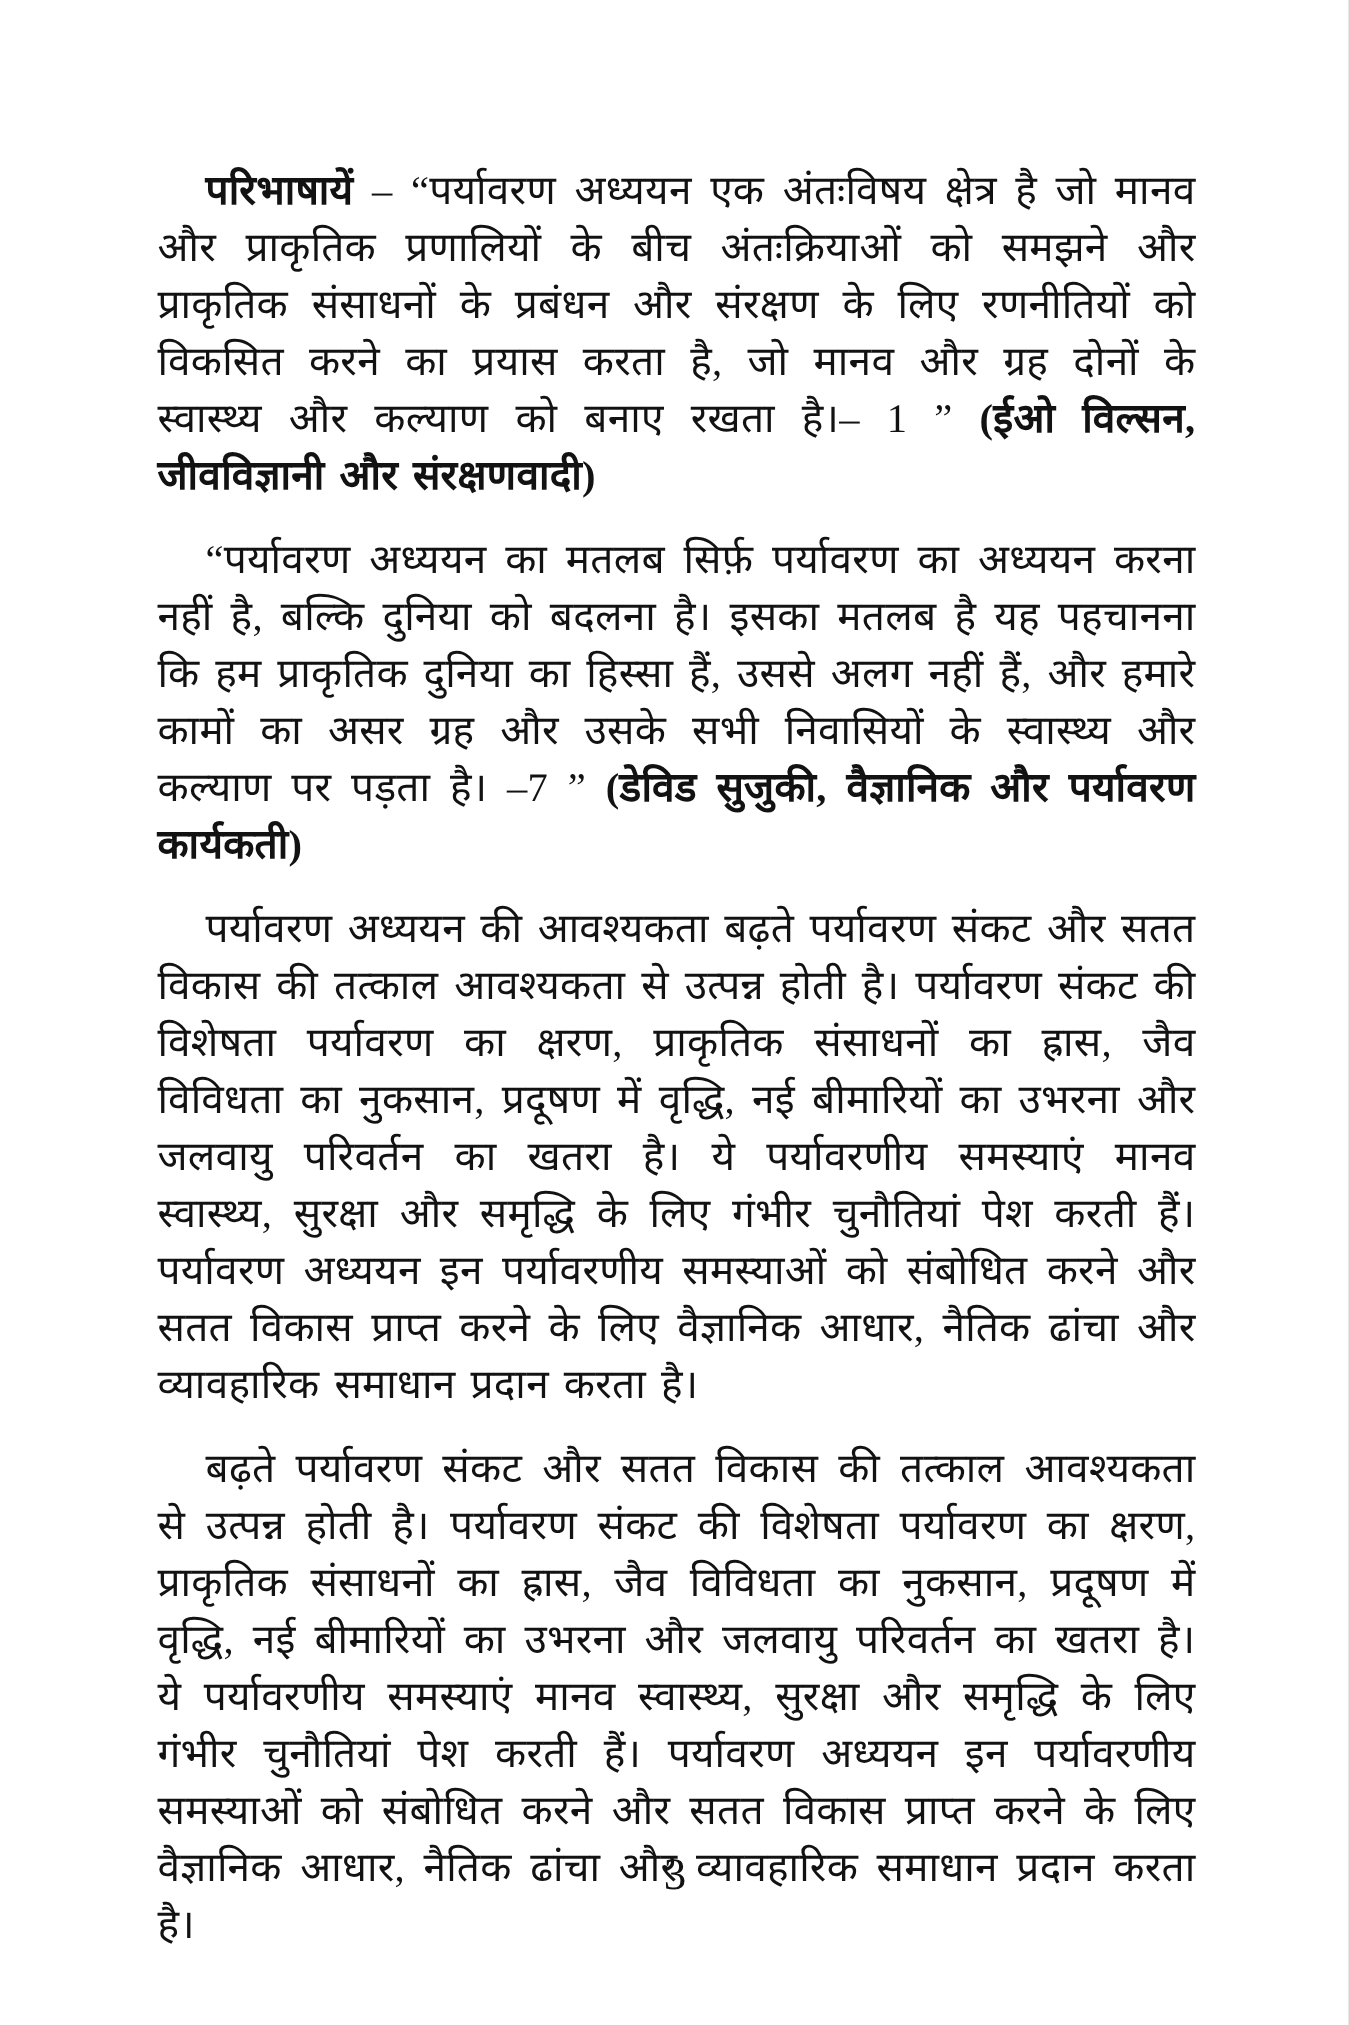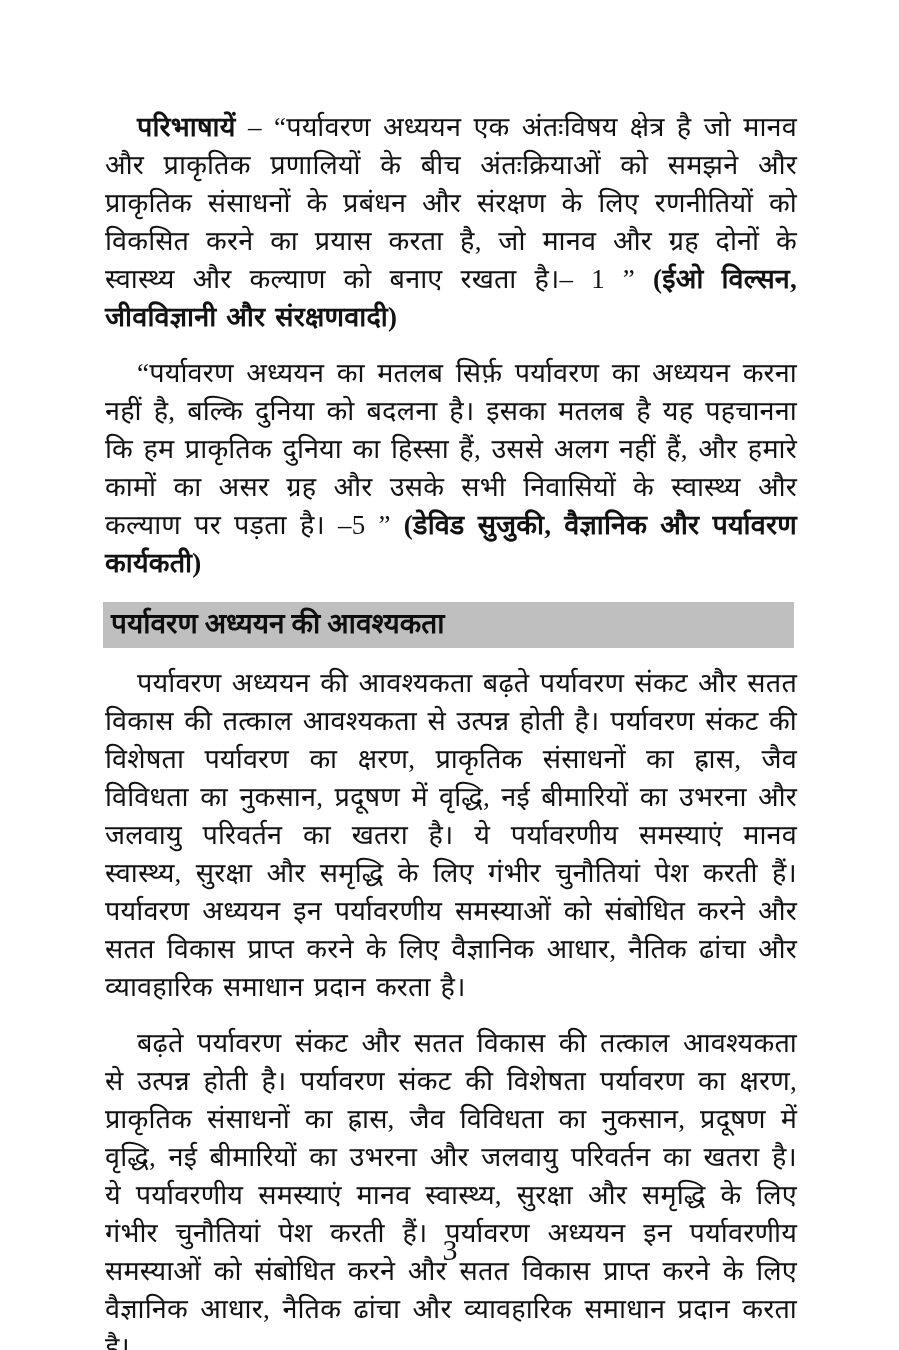--- a/index.html
+++ b/index.html
@@ -72,23 +72,22 @@
 <body>
 
 <div class="page">
 
   <div class="scan-edge-right"></div>
 
   <div class="content">
 
     <p class="para indent"><span class="bold">परिभाषायें</span><span> – </span><span>“पर्यावरण अध्ययन एक अंतःविषय क्षेत्र है जो मानव और प्राकृतिक प्रणालियों के बीच अंतःक्रियाओं को समझने और प्राकृतिक संसाधनों के प्रबंधन और संरक्षण के लिए रणनीतियों को विकसित करने का प्रयास करता है, जो मानव और ग्रह दोनों के स्वास्थ्य और कल्याण को बनाए रखता है।– 1 ” </span><span class="bold">(ईओ विल्सन, जीवविज्ञानी और संरक्षणवादी)</span></p>
 
-    <p class="para indent"><span>“पर्यावरण अध्ययन का मतलब सिर्फ़ पर्यावरण का अध्ययन करना नहीं है, बल्कि दुनिया को बदलना है। इसका मतलब है यह पहचानना कि हम प्राकृतिक दुनिया का हिस्सा हैं, उससे अलग नहीं हैं, और हमारे कामों का असर ग्रह और उसके सभी निवासियों के स्वास्थ्य और कल्याण पर पड़ता है। –5 ” </span><span class="bold">(डेविड सुजुकी, वैज्ञानिक और पर्यावरण कार्यकती)</span></p>
+    <p class="para indent"><span>“पर्यावरण अध्ययन का मतलब सिर्फ़ पर्यावरण का अध्ययन करना नहीं है, बल्कि दुनिया को बदलना है। इसका मतलब है यह पहचानना कि हम प्राकृतिक दुनिया का हिस्सा हैं, उससे अलग नहीं हैं, और हमारे कामों का असर ग्रह और उसके सभी निवासियों के स्वास्थ्य और कल्याण पर पड़ता है। –7 ” </span><span class="bold">(डेविड सुजुकी, वैज्ञानिक और पर्यावरण कार्यकती)</span></p>
 
-    <div class="section-heading" style="background: rgb(191, 191, 191);">पर्यावरण अध्ययन की आवश्यकता</div>
 
     <p class="para indent">पर्यावरण अध्ययन की आवश्यकता बढ़ते पर्यावरण संकट और सतत विकास की तत्काल आवश्यकता से उत्पन्न होती है। पर्यावरण संकट की विशेषता पर्यावरण का क्षरण, प्राकृतिक संसाधनों का ह्रास, जैव विविधता का नुकसान, प्रदूषण में वृद्धि, नई बीमारियों का उभरना और जलवायु परिवर्तन का खतरा है। ये पर्यावरणीय समस्याएं मानव स्वास्थ्य, सुरक्षा और समृद्धि के लिए गंभीर चुनौतियां पेश करती हैं। पर्यावरण अध्ययन इन पर्यावरणीय समस्याओं को संबोधित करने और सतत विकास प्राप्त करने के लिए वैज्ञानिक आधार, नैतिक ढांचा और व्यावहारिक समाधान प्रदान करता है।</p>
 
     <p class="para indent">बढ़ते पर्यावरण संकट और सतत विकास की तत्काल आवश्यकता से उत्पन्न होती है। पर्यावरण संकट की विशेषता पर्यावरण का क्षरण, प्राकृतिक संसाधनों का ह्रास, जैव विविधता का नुकसान, प्रदूषण में वृद्धि, नई बीमारियों का उभरना और जलवायु परिवर्तन का खतरा है। ये पर्यावरणीय समस्याएं मानव स्वास्थ्य, सुरक्षा और समृद्धि के लिए गंभीर चुनौतियां पेश करती हैं। पर्यावरण अध्ययन इन पर्यावरणीय समस्याओं को संबोधित करने और सतत विकास प्राप्त करने के लिए वैज्ञानिक आधार, नैतिक ढांचा और व्यावहारिक समाधान प्रदान करता है।</p>
 
   </div>
 
   <div class="page-number">3</div>
 
 </div>

